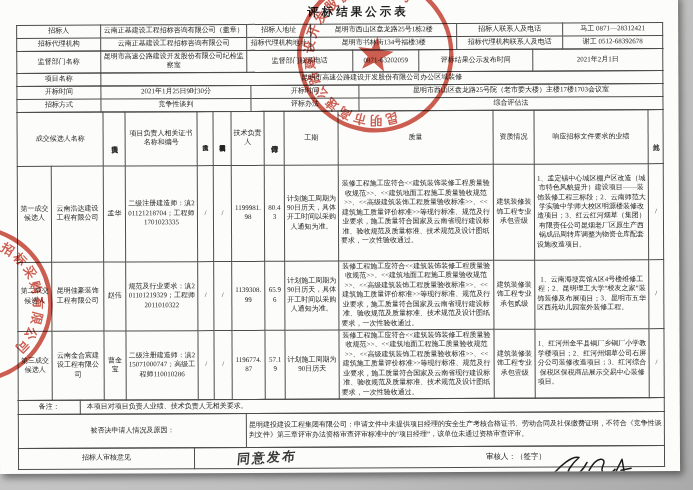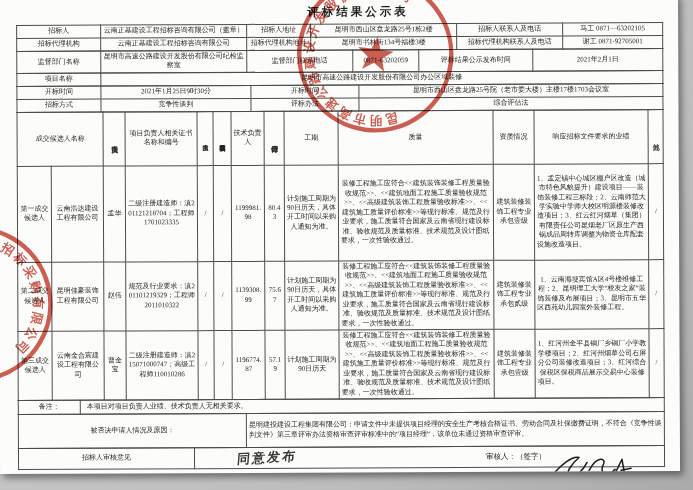--- a/index.html
+++ b/index.html
@@ -66,29 +66,29 @@
         <col style="width:106px">
         <col style="width:100px">
       </colgroup>
     <tbody>
         <tr class="info-r">
       <td class="lab">招标人</td>
       <td>云南正基建设工程招标咨询有限公司（盖章）</td>
       <td class="lab">招标人地址</td>
       <td>昆明市西山区盘龙路25号1栋2楼</td>
       <td class="lab">招标人联系人及电话</td>
-      <td>马工 0871—63202105</td>
+      <td>马工 0871—28312421</td>
     </tr>
     <tr class="info-r">
       <td class="lab">招标代理机构</td>
       <td>云南正基建设工程招标咨询有限公司</td>
       <td class="lab">招标代理机构地址</td>
       <td>昆明市书林街134号福楼3楼</td>
       <td class="lab">招标代理机构联系人及电话</td>
-      <td>谢工 0871-92705001</td>
+      <td>谢工 0512-68392678</td>
     </tr>
   </tbody>
     </table>
 
   <table class="t">
     <colgroup>
         <col style="width:84px">
         <col style="width:146px">
         <col style="width:106px">
         <col style="width:66px">
@@ -192,21 +192,21 @@
     </tr>
 
     <tr class="h-r2">
       <td class="pad-narrow">第二成交候选人</td>
       <td class="pad-co">昆明佳豪装饰工程有限公司</td>
       <td>赵伟</td>
       <td class="brk">规范及行业要求：滇201101219329；工程师2011010322</td>
       <td>/</td>
       <td>/</td>
       <td class="brk">1139308.99</td>
-      <td class="brk">75.67</td>
+      <td class="brk">65.96</td>
       <td>计划施工周期为90日历天，具体开工时间以采购人通知为准。</td>
       <td class="just">装修工程施工应符合&lt;&lt;建筑装饰装修工程质量验收规范&gt;&gt;、&lt;&lt;建筑地面工程施工质量验收规范&gt;&gt;、&lt;&lt;高级建筑装饰工程质量验收标准&gt;&gt;、&lt;&lt;建筑施工质量评价标准&gt;&gt;等现行标准、规范及行业要求，施工质量符合国家及云南省现行建设标准、验收规范及质量标准、技术规范及设计图纸要求，一次性验收通过。</td>
       <td>建筑装修装饰工程专业承包贰级</td>
       <td class="just">1、云南海埂宾馆A区4号楼维修工程；2、昆明理工大学“校友之家”装饰装修及布展项目；3、昆明市五华区西苑幼儿园室外装修工程。</td>
       <td>/</td>
     </tr>
 
     <tr class="h-r3">
       <td class="pad-narrow">第三成交候选人</td>
       <td class="pad-co">云南金合宸建设工程有限公司</td>

